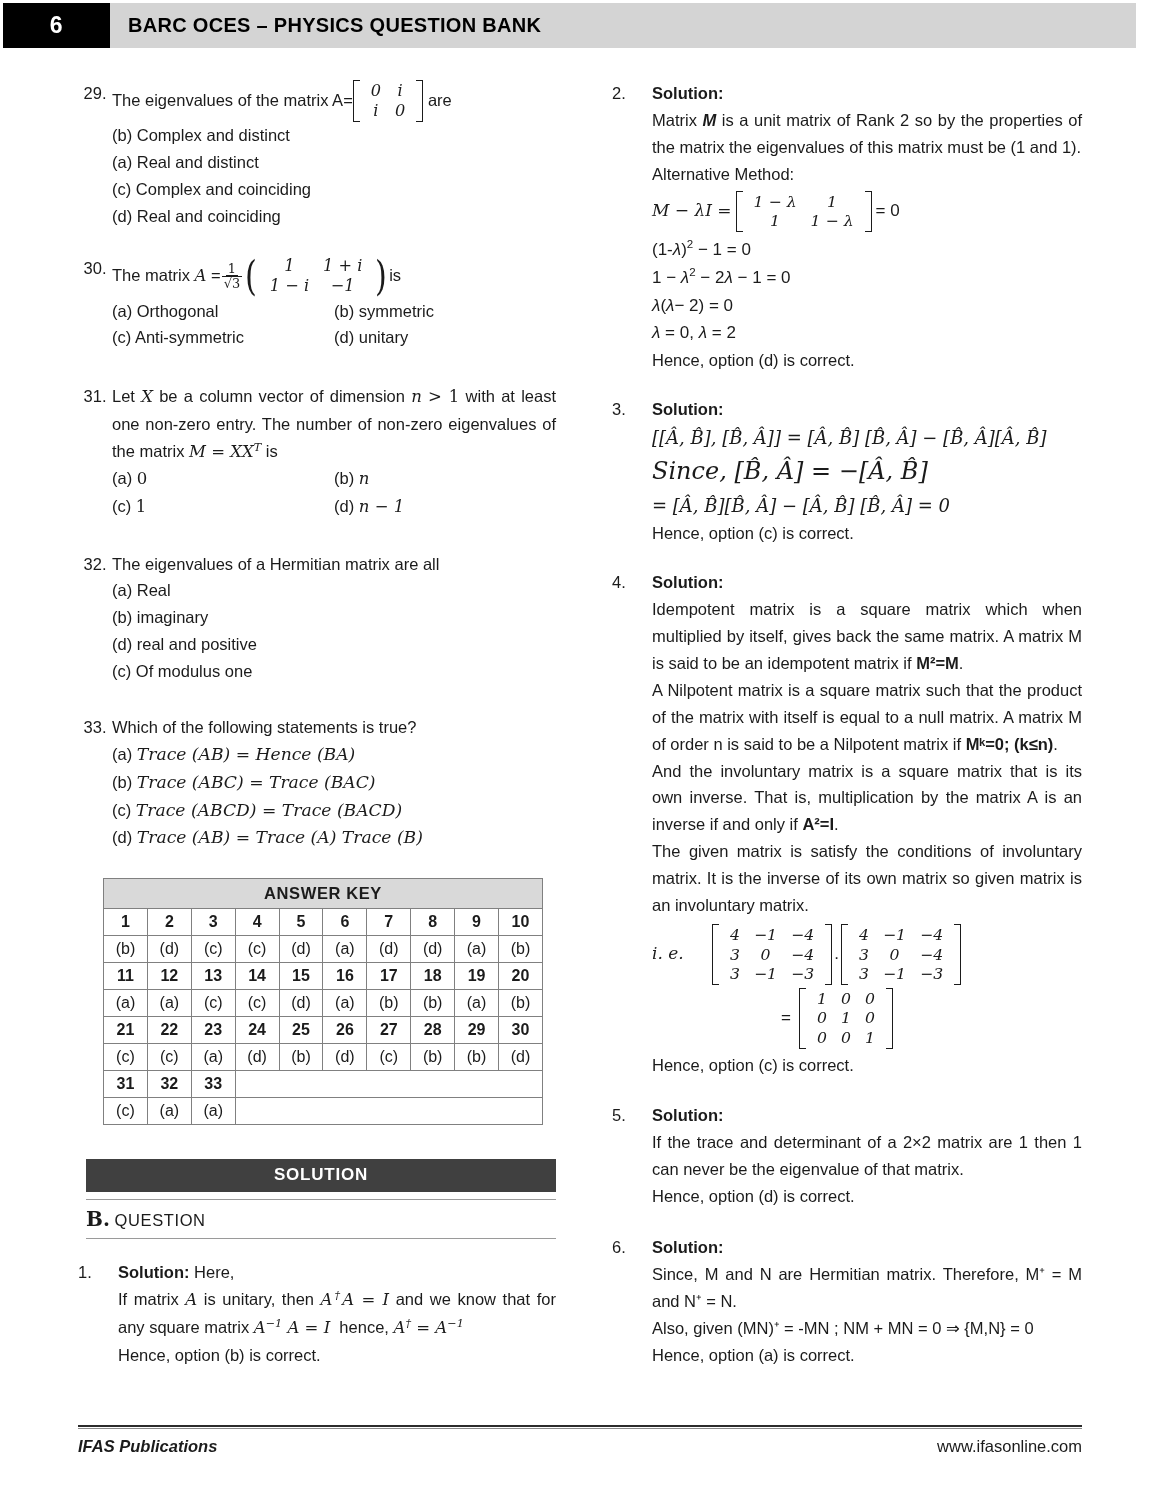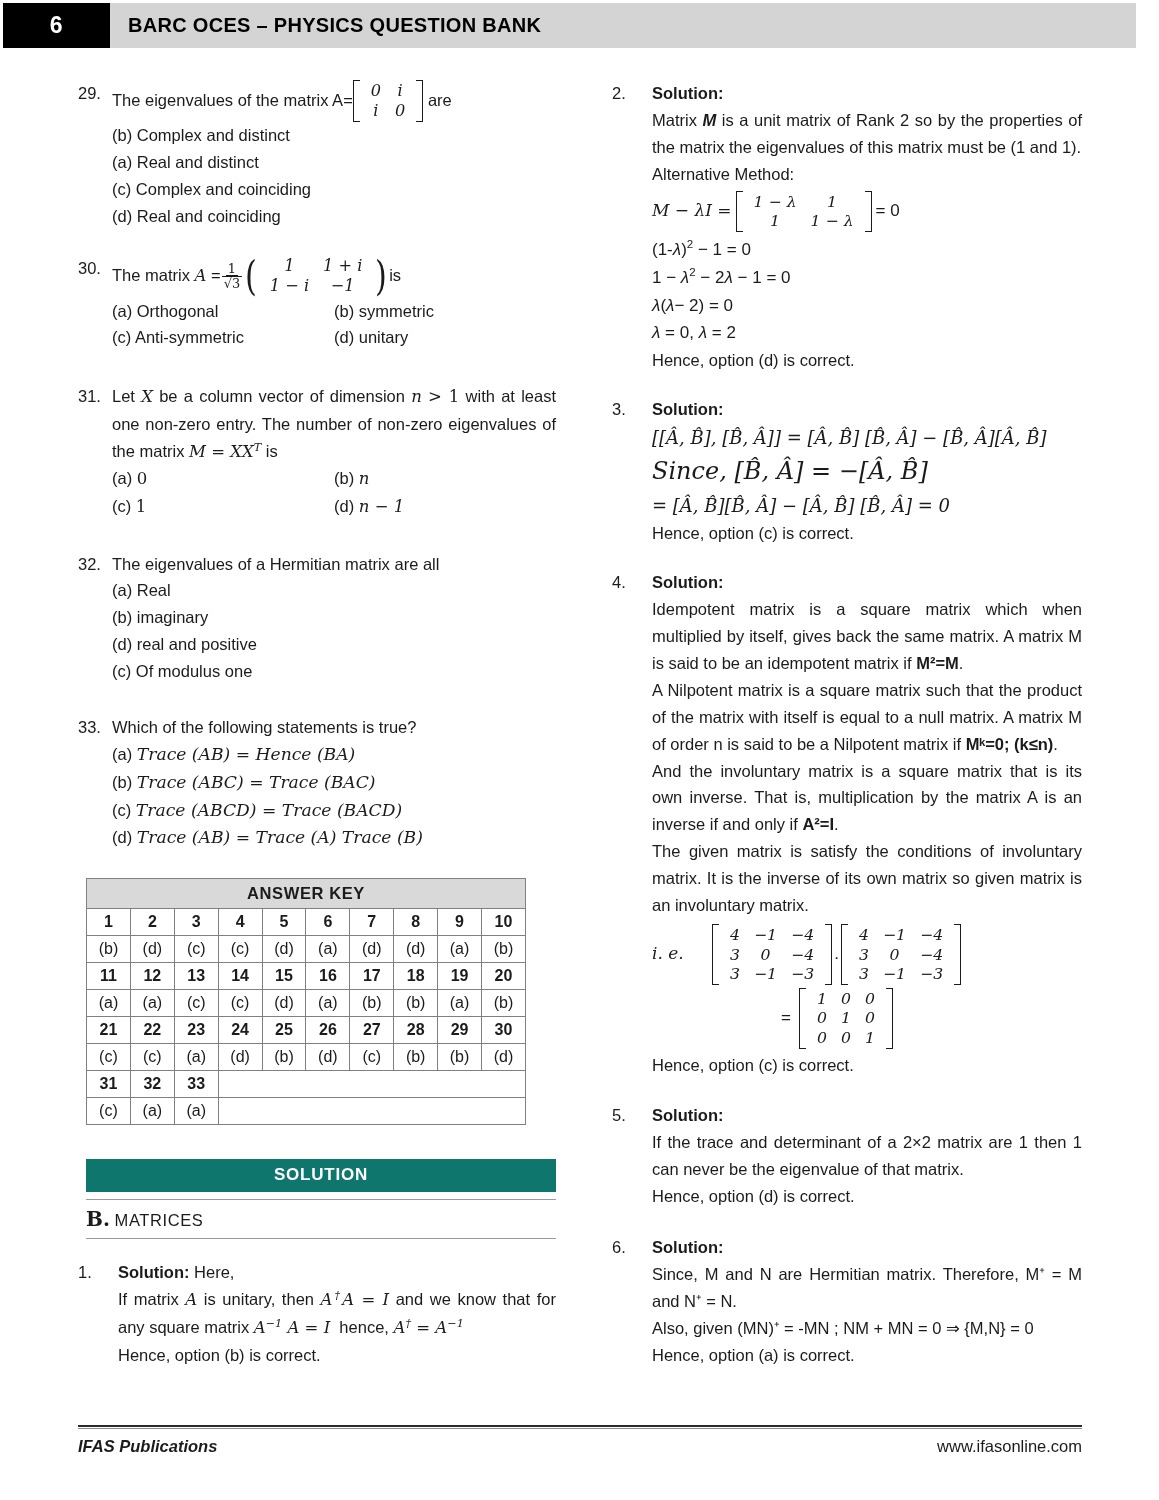--- a/index.html
+++ b/index.html
@@ -51,21 +51,21 @@
     width: 478px;
   }
   .col-right {
     position: absolute;
     top: 80px; left: 612px;
     width: 470px;
   }
   
   .q { margin-bottom: 26px; font-size: 16.5px; line-height: 1.62; }
   .q-head { display: flex; align-items: flex-start; }
-  .q-num { width: 34px; flex: 0 0 34px; text-align: left; }
+  .q-num { width: 34px; flex: 0 0 34px; text-align: center; }
   .q-body { flex: 1; }
   .opts { padding-left: 34px; }
   .opt-line { display: block; }
   .opts.two-col { display: flex; flex-wrap: wrap; }
   .opts.two-col .opt-line { width: 50%; }
   .mi { font-family: "DejaVu Serif", serif; font-style: italic; }
   .mu { font-family: "DejaVu Serif", serif; font-style: normal; }
   
   .mat {
     display: inline-flex;
@@ -103,21 +103,21 @@
     font-family: "DejaVu Serif", serif;
     font-style: normal;
     font-size: 0.78em;
     line-height: 1.05;
     margin: 0 1px;
   }
   .frac .num { border-bottom: 1.2px solid #1b1b1b; padding: 0 2px; }
   .frac .den { padding: 0 2px; }
   .sqrt { border-top: 1.1px solid #1b1b1b; padding-left: 1px; }
   
-  .ak-wrap { margin-top: 18px; margin-left: 8px; width: 352px; }
+  .ak-wrap { margin-top: 18px; margin-left: 25px; width: 352px; }
   table.ak {
     border-collapse: collapse;
     width: 440px;
     font-size: 16px;
   }
   table.ak td, table.ak th {
     border: 1px solid #808080;
     text-align: center;
     height: 27px;
     padding: 0;
@@ -130,21 +130,21 @@
     height: 30px;
   }
   table.ak .num-row td { font-weight: bold; }
   table.ak .ans-row td { font-weight: normal; }
   table.ak td.blank { border: 1px solid #808080; }
   
   .sol-banner {
     margin-top: 34px;
     margin-left: 8px;
     width: 470px;
-    background: #0f766e;
+    background: #404040;
     color: #ffffff;
     text-align: center;
     font-weight: bold;
     font-size: 17px;
     letter-spacing: 0.8px;
     padding: 6px 0 7px 0;
   }
   .sec-head {
     margin-left: 8px;
     width: 470px;
@@ -378,21 +378,21 @@
         <td>(a)</td>
         <td class="blank" colspan="7"></td>
       </tr>
     </tbody>
       </table>
   </div>
 
   <div class="sol-banner">SOLUTION</div>
   <div class="sec-head">
     <span class="sec-letter">B.</span>
-    <span class="sec-name">MATRICES</span>
+    <span class="sec-name">QUESTION</span>
   </div>
 
   <div class="sol">
     <div class="sol-head">
       <span class="sol-num">1.</span>
       <span class="sol-body">
         <p><b>Solution:</b> <span>Here,</span></p>
         <p class="jz">If matrix <span class="mi">A</span> is unitary, then <span class="mi">A<sup>†</sup>A = I</span> and we know that for any square matrix <span class="mi">A<sup>−1</sup> A = I</span>&nbsp; hence, <span class="mi">A<sup>†</sup> = A<sup>−1</sup></span></p>
         <p>Hence, option (b) is correct.</p>
       </span>

